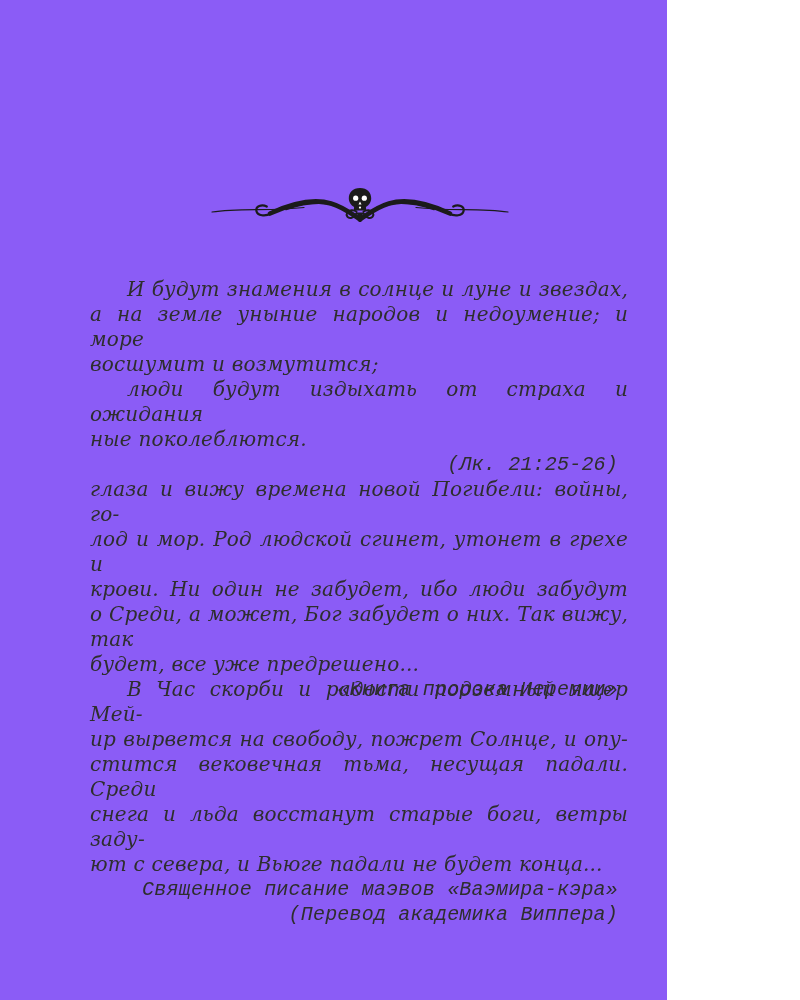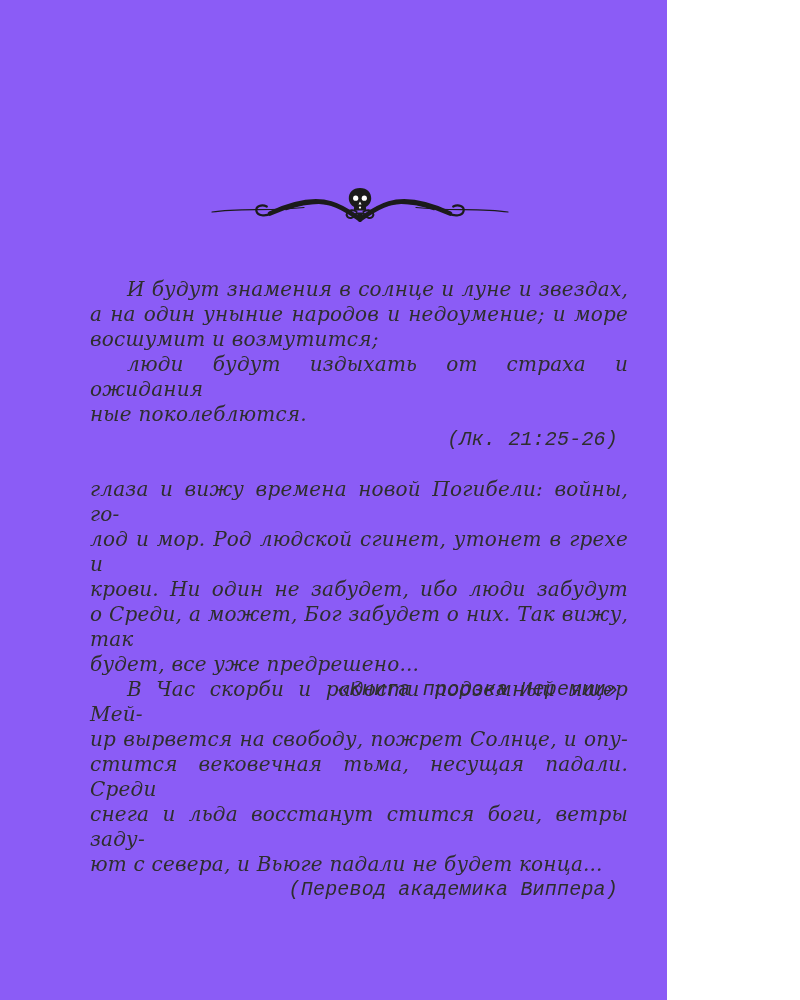--- a/index.html
+++ b/index.html
@@ -55,38 +55,39 @@
       <path d="M150 2 c -7.2 0 -11.2 4.6 -11.2 10.2 c 0 4 2.3 7.1 5.3 8.7 l -0.4 3.6 h 12.6 l -0.4 -3.6 c 3 -1.6 5.3 -4.7 5.3 -8.7 C 161.2 6.6 157.2 2 150 2 z" fill="#1b1b1b"></path>
       <circle cx="145.7" cy="12.2" r="2.6" fill="#ffffff"></circle>
       <circle cx="154.3" cy="12.2" r="2.6" fill="#ffffff"></circle>
       <path d="M150 15.6 l 1.5 2.8 h -3 z" fill="#ffffff"></path>
       <circle cx="150" cy="21.6" r="1.1" fill="#ffffff"></circle>
     </svg>
   </div>
 
   <div class="block block-1">
     <div class="ln j ind">И будут знамения в солнце и луне и звездах,</div>
-    <div class="ln j">а на один уныние народов и недоумение; и море</div>
+    <div class="ln j">а на земле уныние народов и недоумение; и море</div>
     <div class="ln lt">восшумит и возмутится;</div>
     <div class="ln j ind">люди будут издыхать от страха и ожидания</div>
     <div class="ln lt">ные поколеблются.</div>
     <div class="ln rt">(Лк. 21:25-26)</div>
   </div>
 
   <div class="block block-2">
     <div class="ln j">глаза и вижу времена новой Погибели: войны, го-</div>
     <div class="ln j">лод и мор. Род людской сгинет, утонет в грехе и</div>
     <div class="ln j">крови. Ни один не забудет, ибо люди забудут</div>
     <div class="ln j">о Среди, а может, Бог забудет о них. Так вижу, так</div>
     <div class="ln lt">будет, все уже предрешено...</div>
     <div class="ln rt">«Книга пророка Иеремии»</div>
   </div>
 
   <div class="block block-3">
     <div class="ln j ind">В Час скорби и радости подземный ящер Мей-</div>
     <div class="ln j">ир вырвется на свободу, пожрет Солнце, и опу-</div>
     <div class="ln j">стится вековечная тьма, несущая падали. Среди</div>
-    <div class="ln j">снега и льда восстанут стится боги, ветры заду-</div>
+    <div class="ln j">снега и льда восстанут старые боги, ветры заду-</div>
     <div class="ln lt">ют с севера, и Вьюге падали не будет конца...</div>
+    <div class="ln rt">Священное писание маэвов «Ваэмира-кэра»</div>
     <div class="ln rt">(Перевод академика Виппера)</div>
   </div>
 
 </div>
 
 </body></html>

